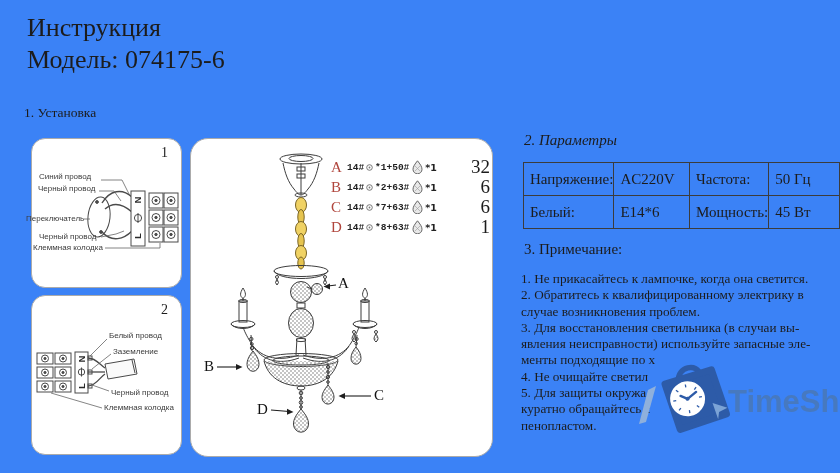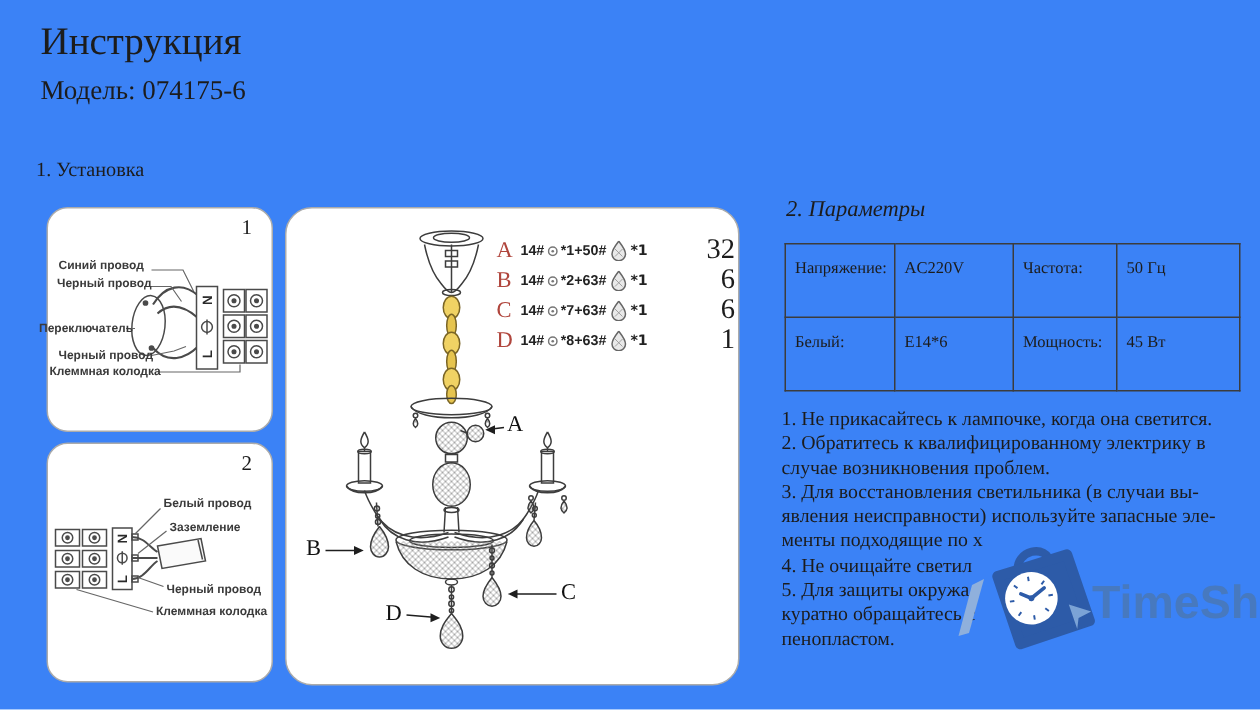--- a/index.html
+++ b/index.html
@@ -1,48 +1,48 @@
 <!DOCTYPE html>
 <html><head>
 <meta charset="utf-8">
 <style>
   html,body{margin:0;padding:0;background:#fff;}
   .page{position:relative;width:840px;height:473px;background:#3b82f6;
         font-family:"Liberation Serif",serif;color:#1c1c1c;overflow:hidden;}
 
   
   .doc-title{position:absolute;left:27px;top:12px;font-size:26px;line-height:32px;}
-  .doc-model{position:absolute;left:27px;top:44px;font-size:18px;line-height:32px;}
+  .doc-model{position:absolute;left:27px;top:44px;font-size:26px;line-height:32px;}
   .sec-install{position:absolute;left:24px;top:105px;font-size:13.5px;text-align:center;}
 
   
   .panel{position:absolute;background:#fff;border:1px solid #ababab;border-radius:14px;}
   .p1{left:31px;top:138px;width:149px;height:148px;}
   .p2{left:31px;top:295px;width:149px;height:158px;}
   .pmain{left:190px;top:138px;width:301px;height:317px;border-radius:18px;}
   .panel-num{position:absolute;top:6px;right:13px;font-size:14px;}
 
   .wire-label{position:absolute;font-family:"Liberation Sans",sans-serif;
-              font-size:8px;font-weight:700;color:#3a3a3a;white-space:nowrap;}
+              font-size:8px;font-weight:400;color:#3a3a3a;white-space:nowrap;}
   .dsvg{position:absolute;left:0;top:0;}
 
   
   .parts{position:absolute;left:140px;top:18px;width:159px;}
   .part-row{display:flex;align-items:center;height:20px;}
   .part-letter{width:16px;font-size:15px;color:#b0453c;}
-  .part-spec{font-family:Liberation Sans, sans-serif;font-size:9.5px;font-weight:bold;color:#222;
+  .part-spec{font-family:Liberation Mono, monospace;font-size:9.5px;font-weight:bold;color:#222;
              display:flex;align-items:center;gap:2px;}
   .part-cnt{font-family:"DejaVu Sans",sans-serif;font-size:9.5px;font-weight:bold;color:#222;margin-left:2px;}
   .part-qty{margin-left:auto;font-size:19px;}
   .abcd{position:absolute;font-size:15px;color:#111;}
 
   
   .sec-params{position:absolute;left:524px;top:132px;font-size:15px;font-style:italic;}
   .ptable{position:absolute;left:523px;top:162px;border-collapse:collapse;}
-  .ptable td{border:1px solid #3c3c3c;font-size:11px;padding:0 0 16px 6px;height:32px;vertical-align:middle;}
+  .ptable td{border:1px solid #3c3c3c;font-size:15px;padding:0 0 0 6px;height:32px;vertical-align:middle;}
   .c1{width:66px;} .c2{width:72px;} .c3{width:62px;margin-top:16px;} .c4{width:75px;margin-top:15px;}
   .sec-notes{position:absolute;left:524px;top:241px;font-size:15px;}
   .notes{position:absolute;left:521px;top:271px;width:322px;font-size:13.2px;line-height:16.3px;}
   .notes div{white-space:nowrap;}
 
   
   .logo{position:absolute;left:638px;top:356px;width:204px;height:88px;}
 </style>
 </head>
 <body>
@@ -393,20 +393,21 @@
     </tr>
     <tr>
       <td class="c1">Белый:</td>
       <td class="c2">E14*6</td>
       <td class="c3">Мощность:</td>
       <td class="c4">45 Вт</td>
     </tr>
   </tbody>
     </table>
 
+  <div class="sec-notes">3. Примечание:</div>
 
   <div class="notes">
     <div>1. Не прикасайтесь к лампочке, когда она светится.</div>
     <div>2. Обратитесь к квалифицированному электрику в</div>
     <div>случае возникновения проблем.</div>
     <div>3. Для восстановления светильника (в случаи вы-</div>
     <div>явления неисправности) используйте запасные эле-</div>
     <div>менты подходящие по х</div>
     <div>4. Не очищайте  светил</div>
     <div>5. Для защиты окружа</div>

